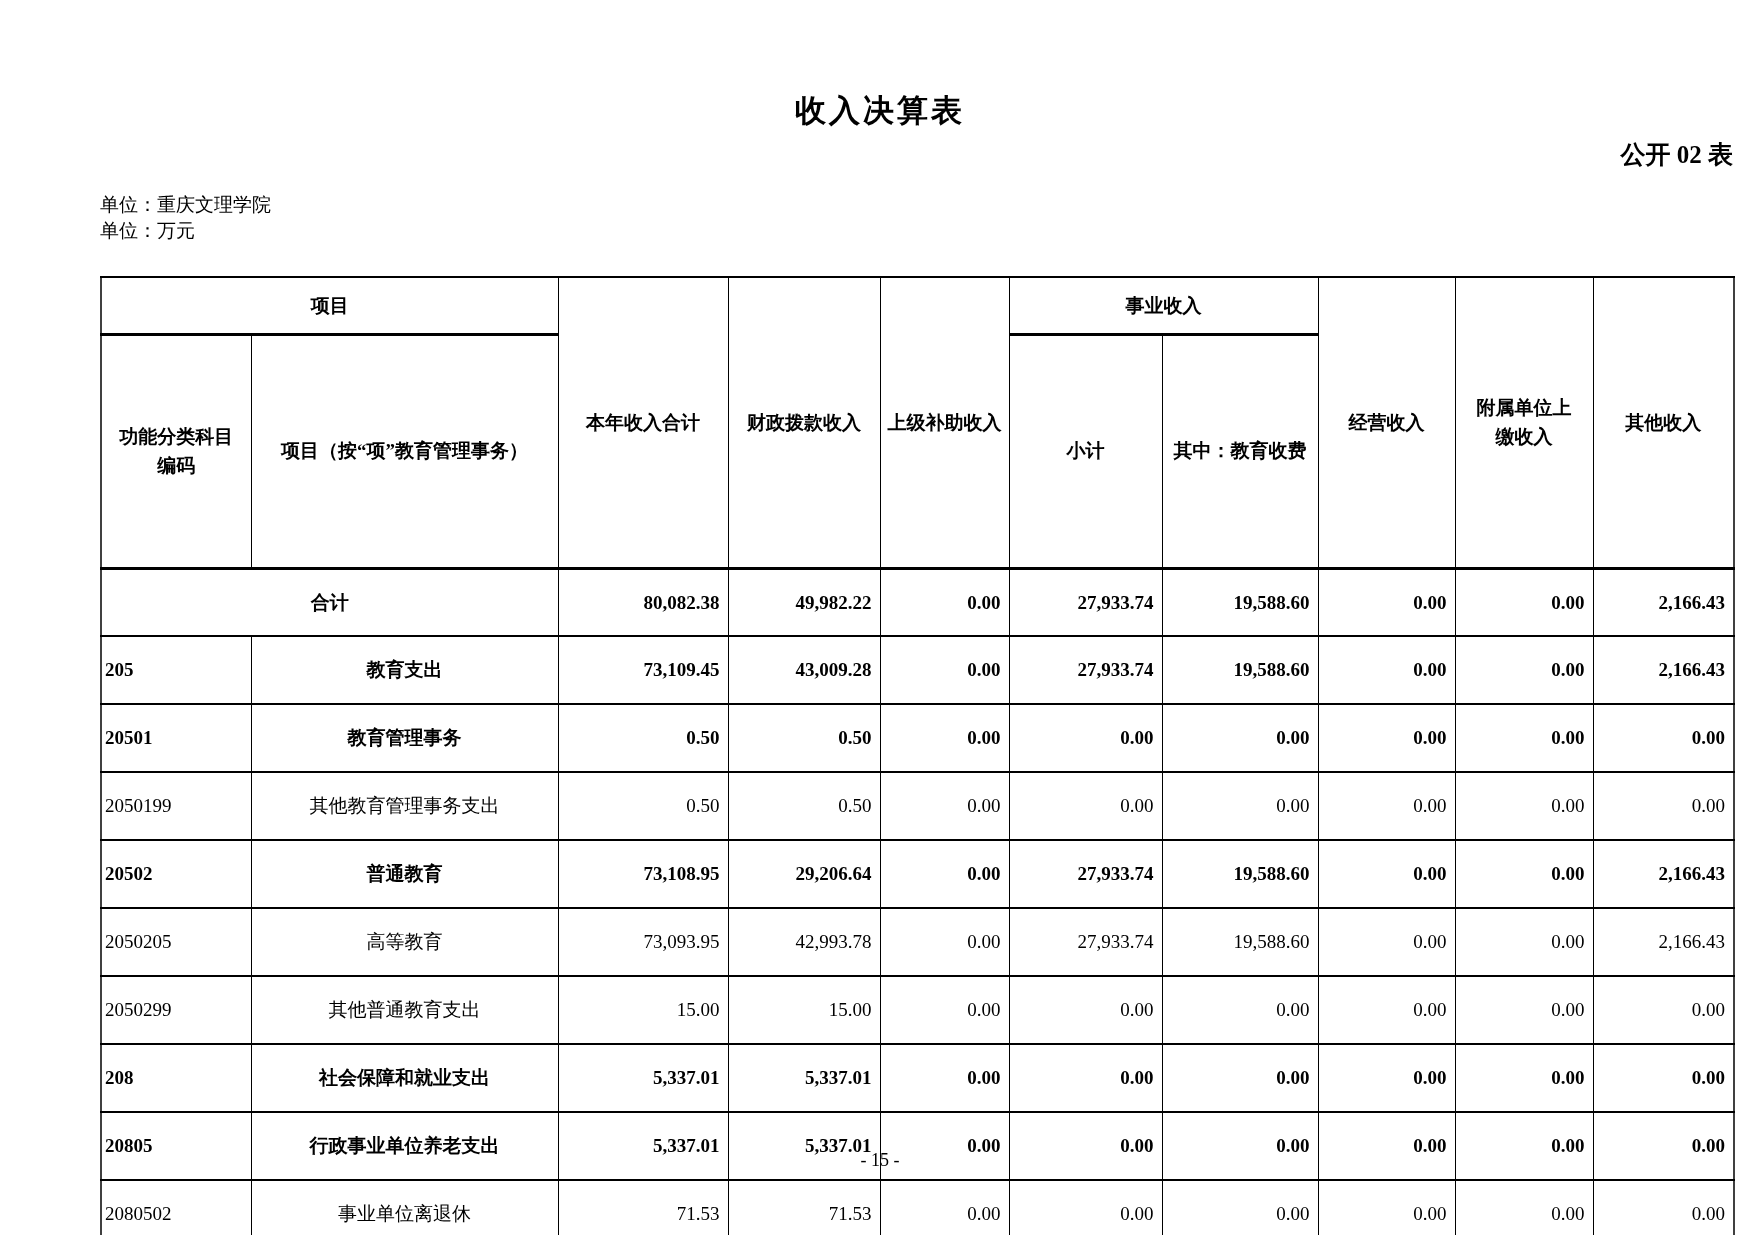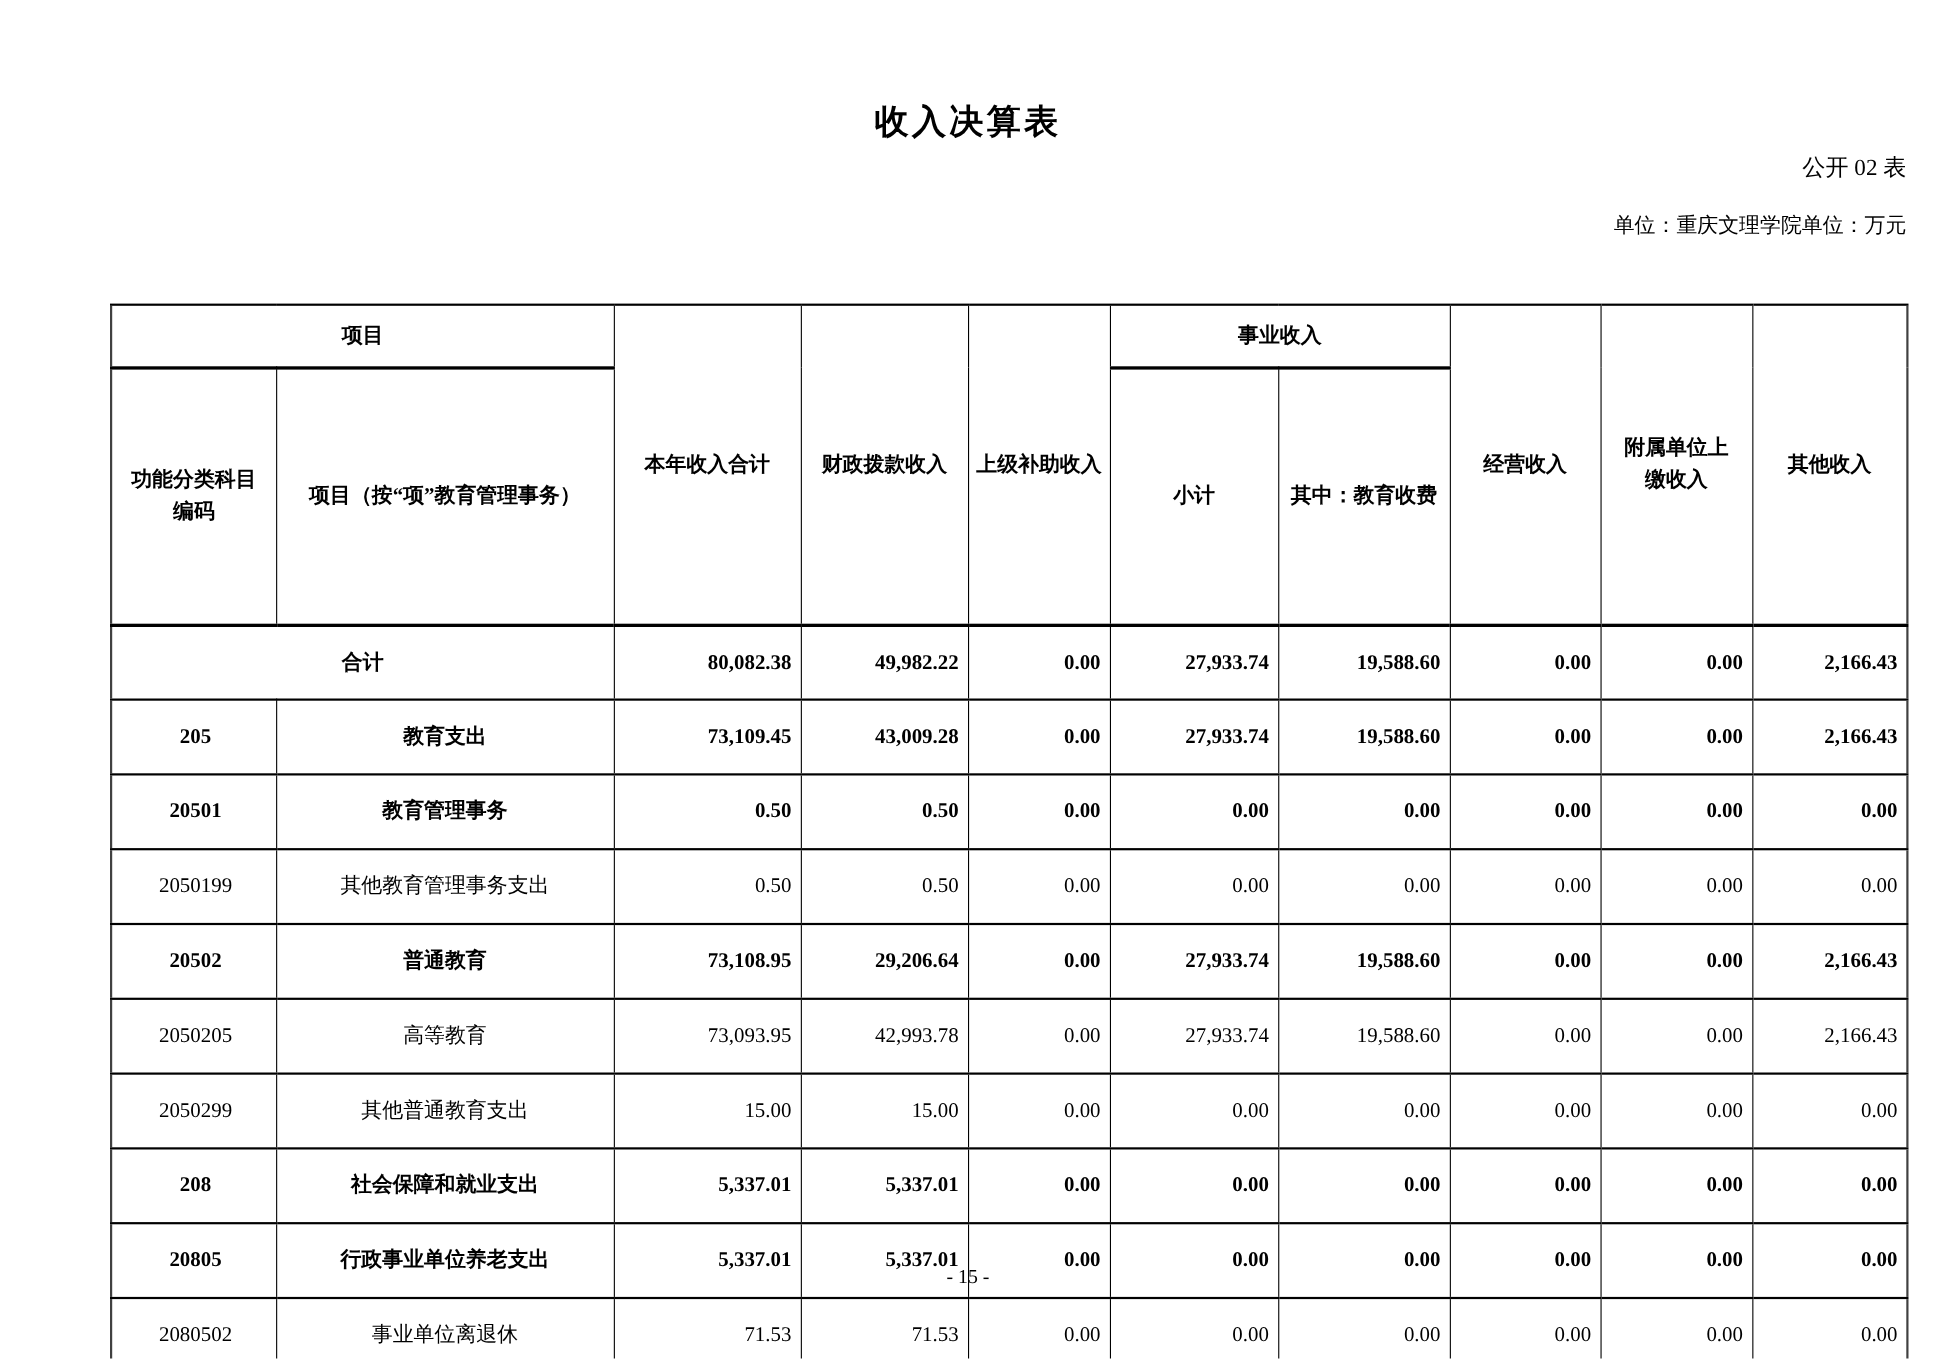--- a/index.html
+++ b/index.html
@@ -10,26 +10,28 @@
     position: relative; overflow: hidden;
   }
   .doc-title {
     position: absolute; top: 58px; left: 0; width: 100%;
     text-align: center; font-size: 31px; font-weight: bold;
     letter-spacing: 3px;
     margin-top: 32px;
   }
   .form-code {
     position: absolute; top: 138px; right: 27px;
-    font-size: 21px;
+    font-size: 25px;
+    font-weight: bold;
   }
   .unit-row {
     position: absolute; top: 192px; left: 100px; width: 1633px;
-    display: flex; justify-content: flex-end;
+    display: flex; justify-content: space-between;
     font-size: 19px;
+    flex-direction: column;
   }
   table.income-table {
     position: absolute; top: 276px; left: 100px;
     width: 1633px; table-layout: fixed;
     border-collapse: collapse;
     border: 2px solid #404040;
   }
   .income-table th, .income-table td {
     border: 1px solid #000;
     border-top: 2px solid #000;
@@ -40,21 +42,21 @@
   }
   .income-table thead th {
     font-weight: bold; text-align: center;
     border-bottom-width: 3px;
     word-break: break-all;
   }
   .income-table thead tr.h1 { height: 57px; }
   .income-table thead tr.h2 { height: 234px; }
   .income-table thead th.pad-narrow { padding: 0 12px; margin-left: 45px; }
   .income-table tbody tr { height: 68px; }
-  .income-table td.code { text-align: center; padding-left: 3px; }
+  .income-table td.code { text-align: left; padding-left: 3px; }
   .income-table td.name { text-align: center; padding-left: 4px; padding-right: 4px; }
   .income-table td.name.center { text-align: center; }
   .income-table td.num { text-align: right; padding-right: 8px; }
   .income-table tbody tr.bold td { font-weight: bold; }
   .page-number {
     position: absolute; top: 1150px; left: 0; width: 100%;
     text-align: center; font-size: 18px;
   }
 </style>
 </head>

